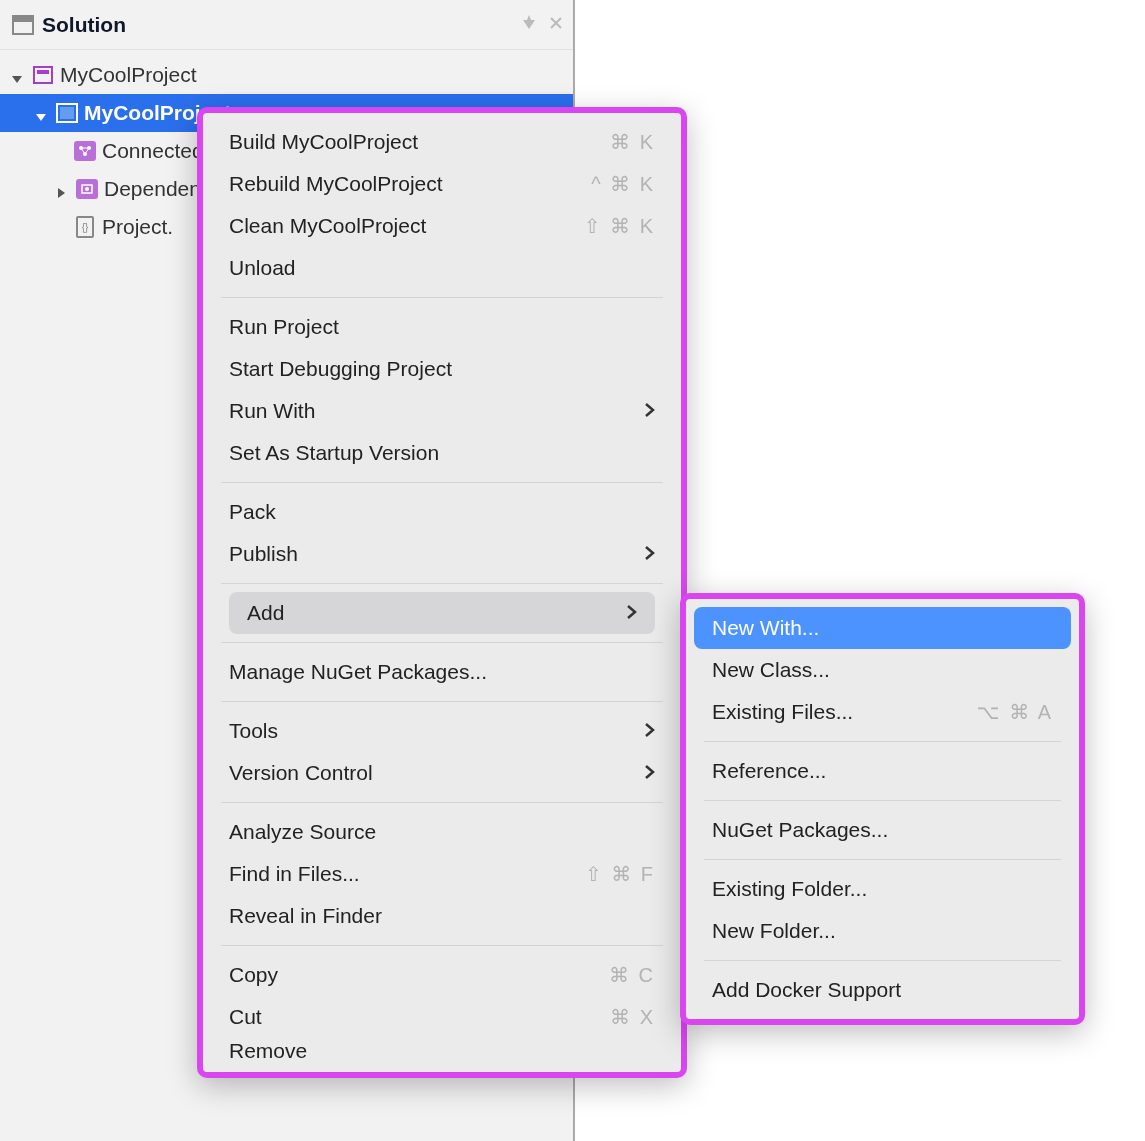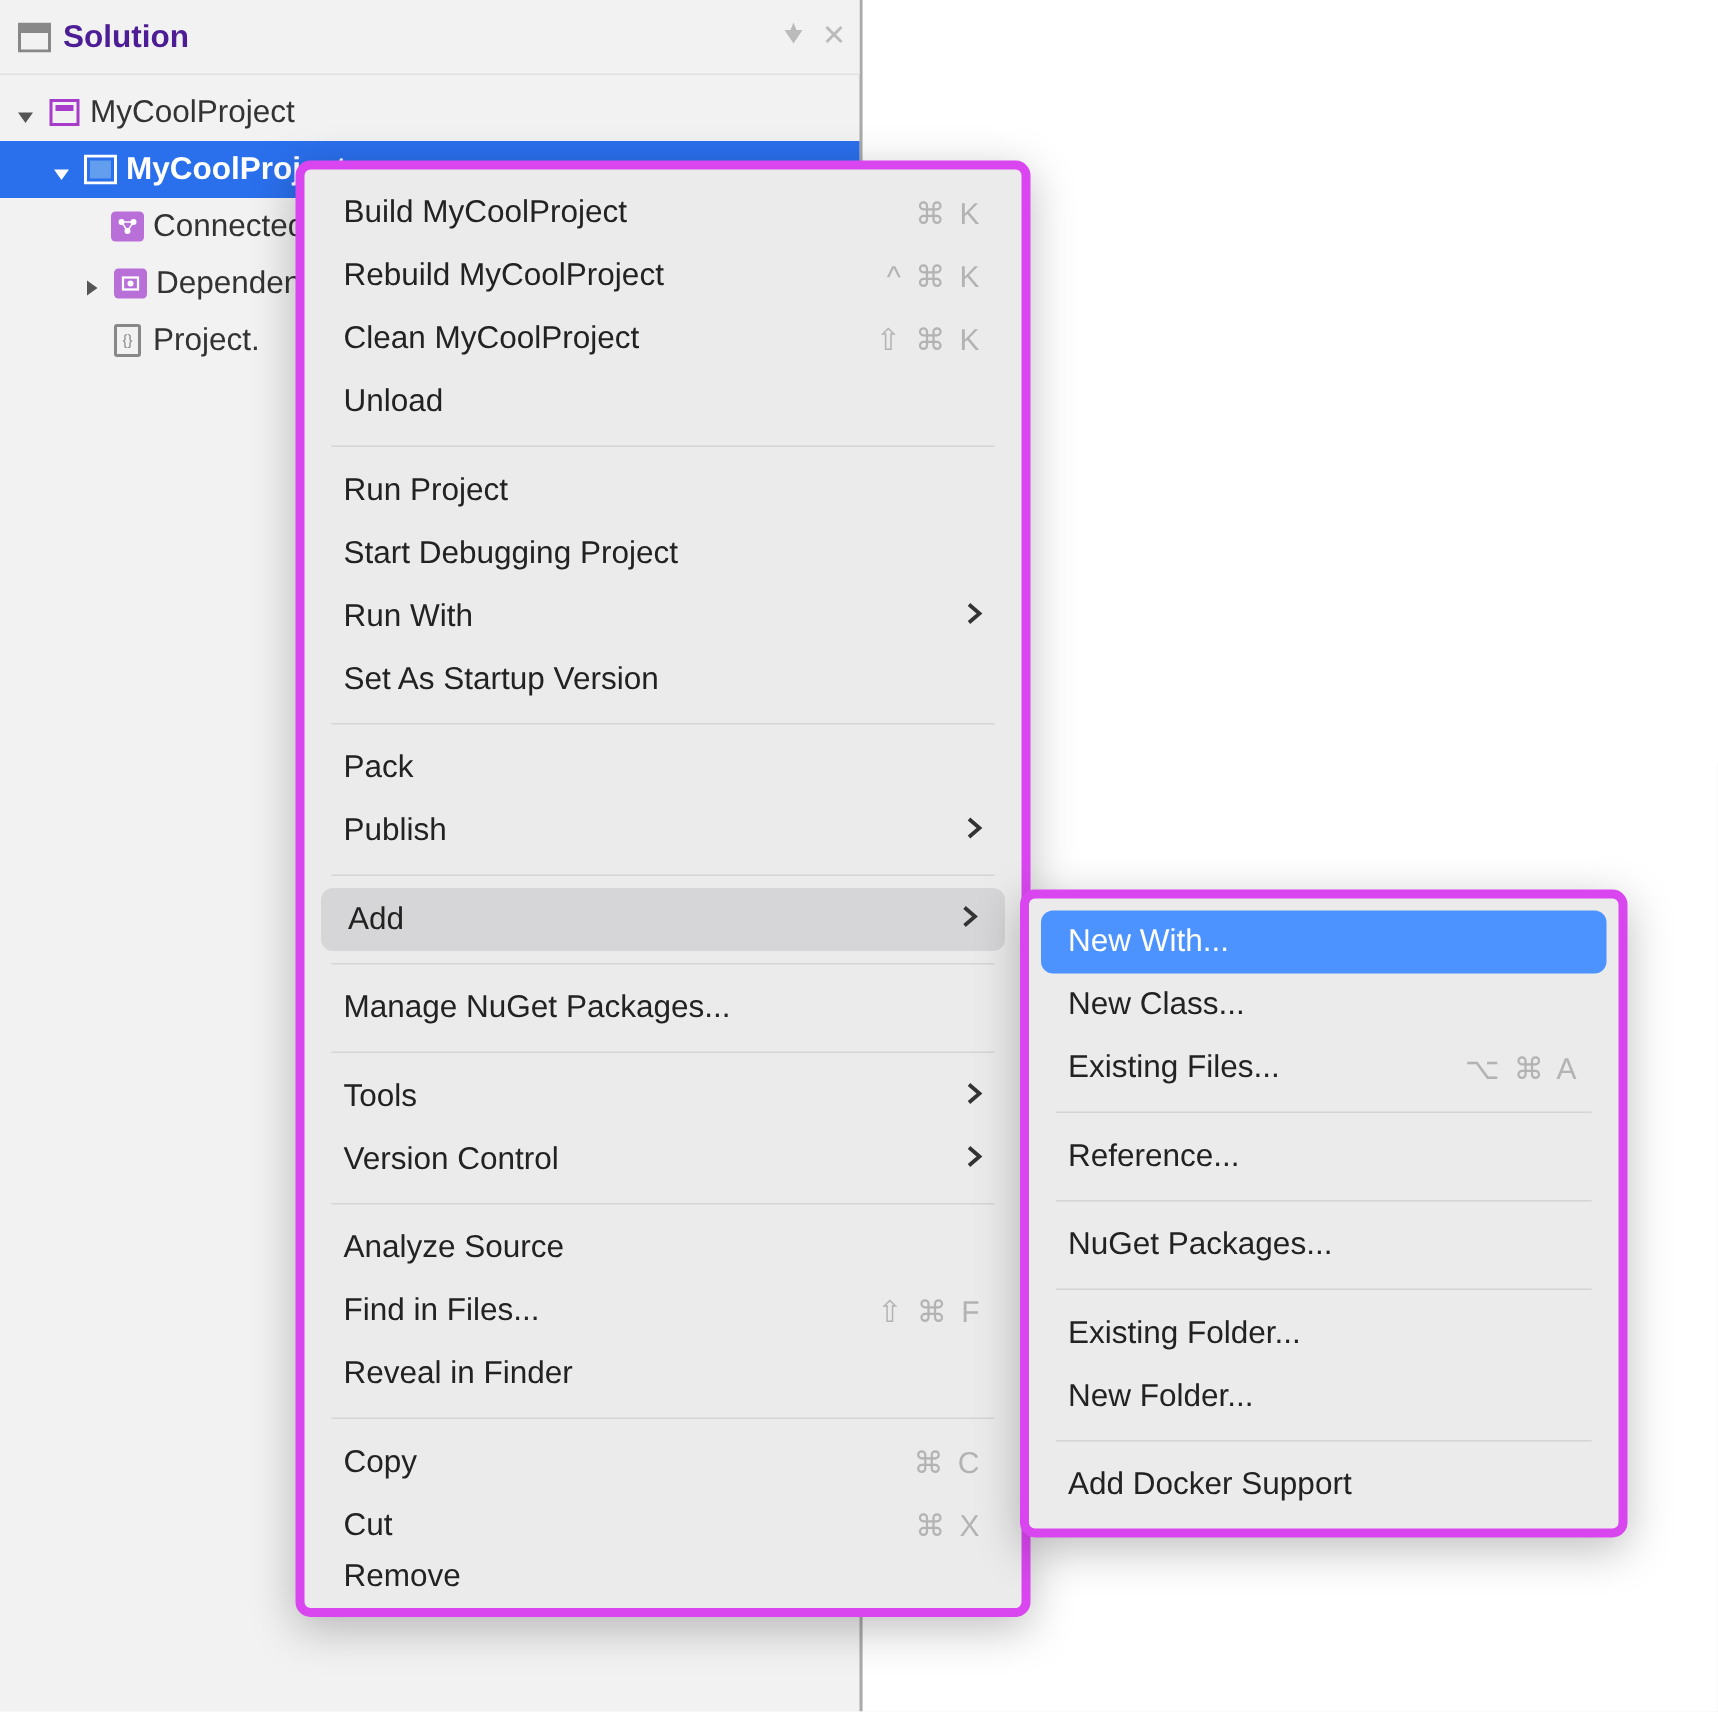--- a/index.html
+++ b/index.html
@@ -24,21 +24,21 @@
     display: flex;
     align-items: center;
     padding: 10px 10px 10px 12px;
     background: #f2f2f2;
     border-bottom: 1px solid #e0e0e0;
     height: 50px;
   }
   .panel-header-title {
     font-weight: 700;
     font-size: 21px;
-    color: #4c1d95;
+    color: #0f172a;
     margin-left: 8px;
   }
   .panel-header-icons {
     margin-left: auto;
     display: flex;
     gap: 12px;
     color: #aaa;
   }
   
   
@@ -131,21 +131,21 @@
     align-items: center;
     height: 42px;
     padding: 0 26px;
     font-size: 21px;
     color: #222;
     position: relative;
   }
   .menu-item.highlighted-grey {
     background: #d6d6d8;
     border-radius: 8px;
-    margin: 0 11px;
+    margin: 0 26px;
     padding: 0 18px;
   }
   .menu-item.highlighted-blue {
     background: #4d93ff;
     color: #fff;
     border-radius: 8px;
     margin: 0 8px;
     padding: 0 18px;
   }
   .menu-item .shortcut {

